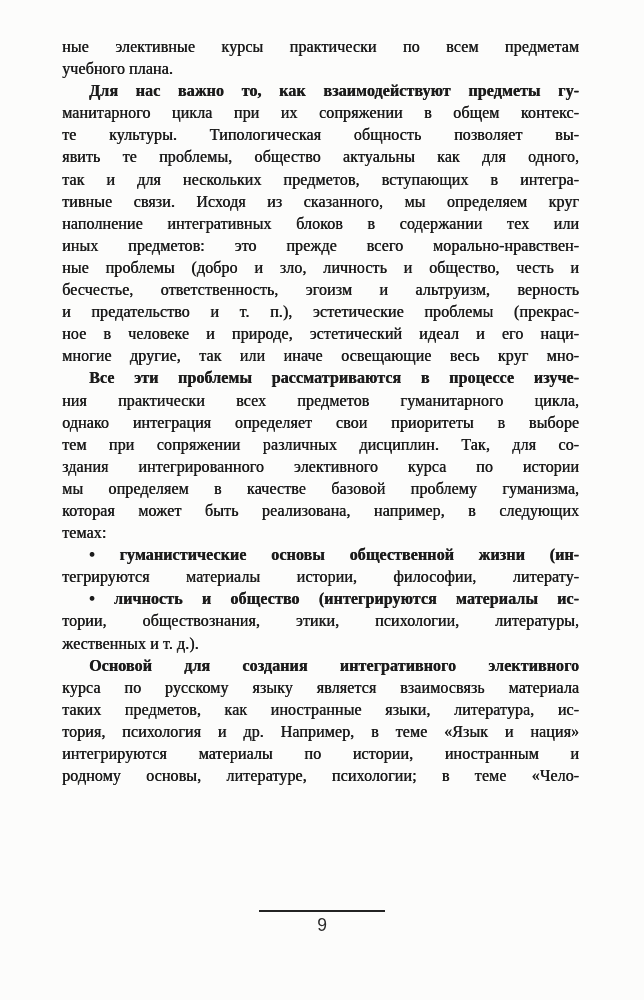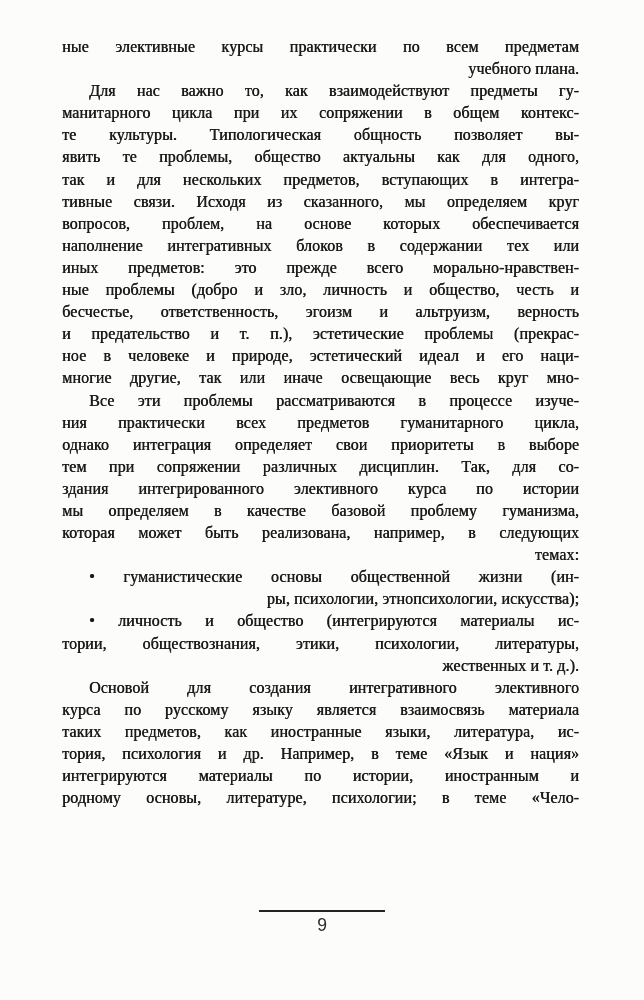--- a/index.html
+++ b/index.html
@@ -29,28 +29,29 @@
     color: #1c1c1c;
     text-shadow: 0.45px 0 0 currentColor;
     letter-spacing: 0.1px;
   }
   .paragraph {
     margin: 0;
     padding: 0;
   }
   .text-line {
     white-space: normal;
-    text-align: right;
+    text-align: left;
   }
   .text-line.j {
     text-align: justify;
     text-align-last: justify;
   }
   .text-line.indent {
     text-indent: 27px;
+    font-weight: bold;
   }
   .footer-divider {
     position: absolute;
     left: 259px;
     top: 910px;
     width: 126px;
     height: 2px;
     background: #232323;
   }
   .page-number {
@@ -73,42 +74,41 @@
         <div class="text-line j">ные элективные курсы практически по всем предметам</div>
         <div class="text-line">учебного плана.</div>
       </div>
       <div class="paragraph">
         <div class="text-line j indent">Для нас важно то, как взаимодействуют предметы гу-</div>
         <div class="text-line j">манитарного цикла при их сопряжении в общем контекс-</div>
         <div class="text-line j">те культуры. Типологическая общность позволяет вы-</div>
         <div class="text-line j">явить те проблемы, общество актуальны как для одного,</div>
         <div class="text-line j">так и для нескольких предметов, вступающих в интегра-</div>
         <div class="text-line j">тивные связи. Исходя из сказанного, мы определяем круг</div>
-        <div class="text-line j">вопросов, проблем, на основе которых обеспечивается</div>
         <div class="text-line j">наполнение интегративных блоков в содержании тех или</div>
         <div class="text-line j">иных предметов: это прежде всего морально-нравствен-</div>
         <div class="text-line j">ные проблемы (добро и зло, личность и общество, честь и</div>
         <div class="text-line j">бесчестье, ответственность, эгоизм и альтруизм, верность</div>
         <div class="text-line j">и предательство и т. п.), эстетические проблемы (прекрас-</div>
         <div class="text-line j">ное в человеке и природе, эстетический идеал и его наци-</div>
         <div class="text-line j">многие другие, так или иначе освещающие весь круг мно-</div>
       </div>
       <div class="paragraph">
         <div class="text-line j indent">Все эти проблемы рассматриваются в процессе изуче-</div>
         <div class="text-line j">ния практически всех предметов гуманитарного цикла,</div>
         <div class="text-line j">однако интеграция определяет свои приоритеты в выборе</div>
         <div class="text-line j">тем при сопряжении различных дисциплин. Так, для со-</div>
         <div class="text-line j">здания интегрированного элективного курса по истории</div>
         <div class="text-line j">мы определяем в качестве базовой проблему гуманизма,</div>
         <div class="text-line j">которая может быть реализована, например, в следующих</div>
         <div class="text-line">темах:</div>
       </div>
       <div class="paragraph">
         <div class="text-line j indent">• гуманистические основы общественной жизни (ин-</div>
-        <div class="text-line">ры, психологии, этнопсихологии, искусства);</div>
+        <div class="text-line j">тегрируются материалы истории, философии, литерату-</div>
       </div>
       <div class="paragraph">
         <div class="text-line j indent">• личность и общество (интегрируются материалы ис-</div>
         <div class="text-line j">тории, обществознания, этики, психологии, литературы,</div>
         <div class="text-line">жественных и т. д.).</div>
       </div>
       <div class="paragraph">
         <div class="text-line j indent">Основой для создания интегративного элективного</div>
         <div class="text-line j">курса по русскому языку является взаимосвязь материала</div>
         <div class="text-line j">таких предметов, как иностранные языки, литература, ис-</div>

